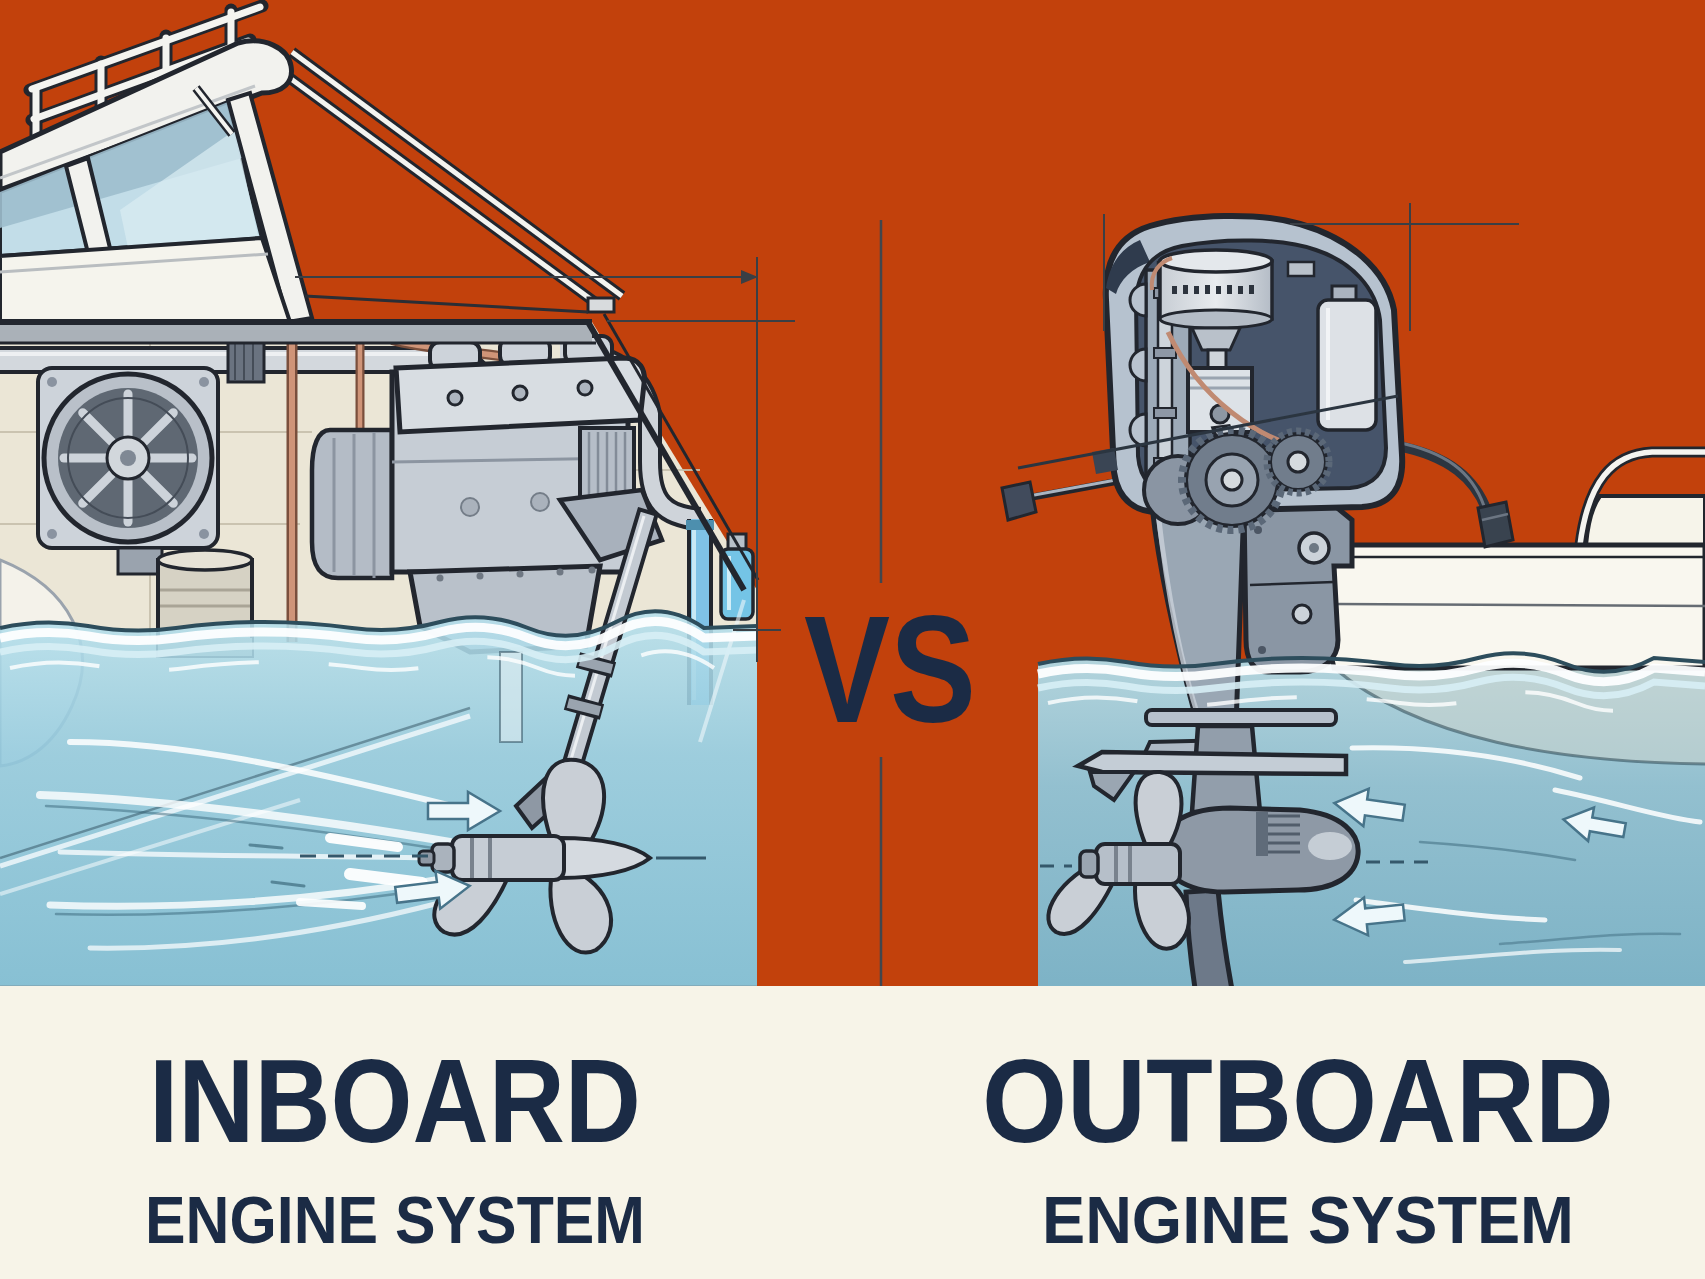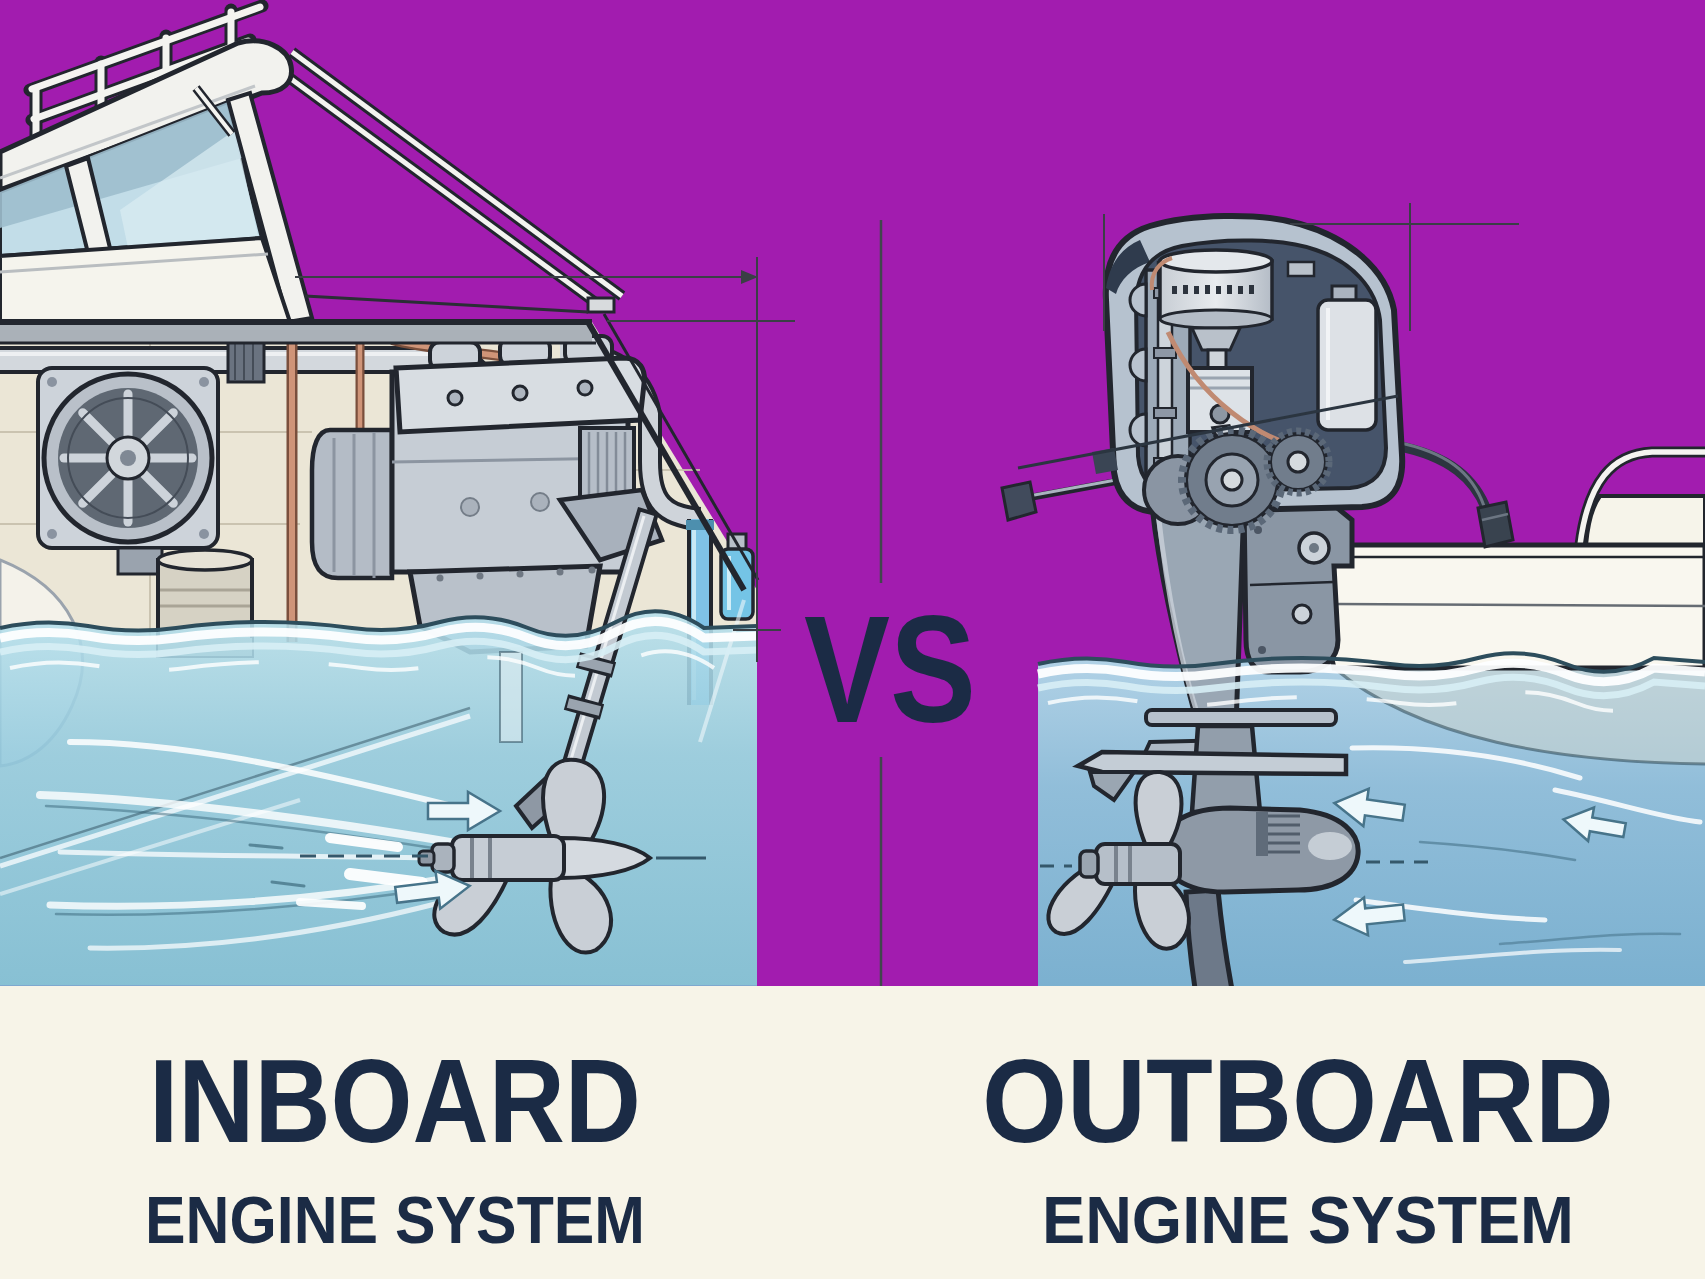--- a/index.html
+++ b/index.html
@@ -1,16 +1,16 @@
 <!DOCTYPE html>
 <html><head>
 <meta charset="utf-8">
 <style>
   html,body{margin:0;padding:0;background:#e8e8e8;}
-  .stage{position:relative;width:1705px;height:1279px;background:#a21caf;overflow:hidden;
+  .stage{position:relative;width:1705px;height:1279px;background:#c2410c;overflow:hidden;
          font-family:"Liberation Sans", sans-serif;}
   .stage svg{position:absolute;left:0;top:0;width:100%;height:100%;display:block;}
   text{font-family:"Liberation Sans", sans-serif;}
   .title-txt{font-weight:bold;fill:#1b2b45;}
   .vs-txt{font-weight:bold;fill:#1b2b45;}
 </style>
 </head>
 <body>
 
 <div class="stage">

